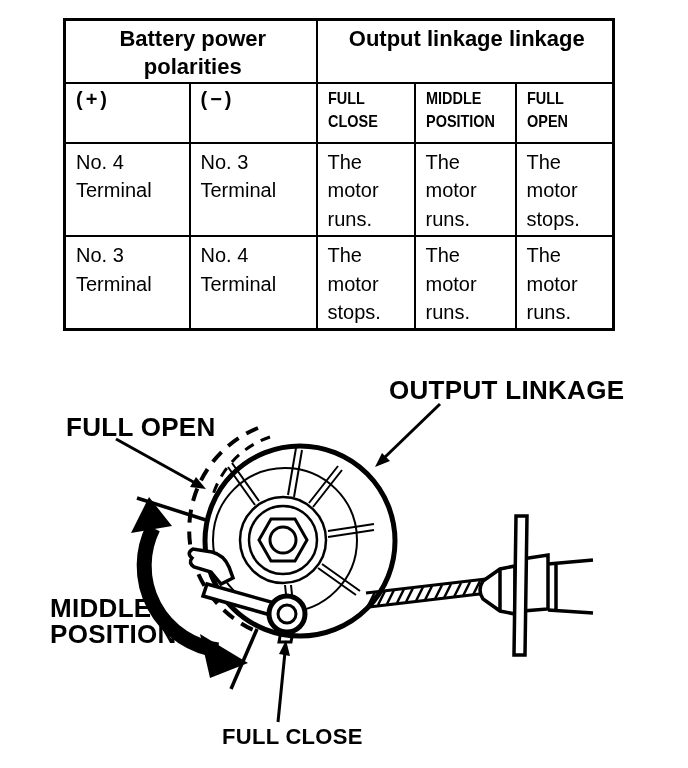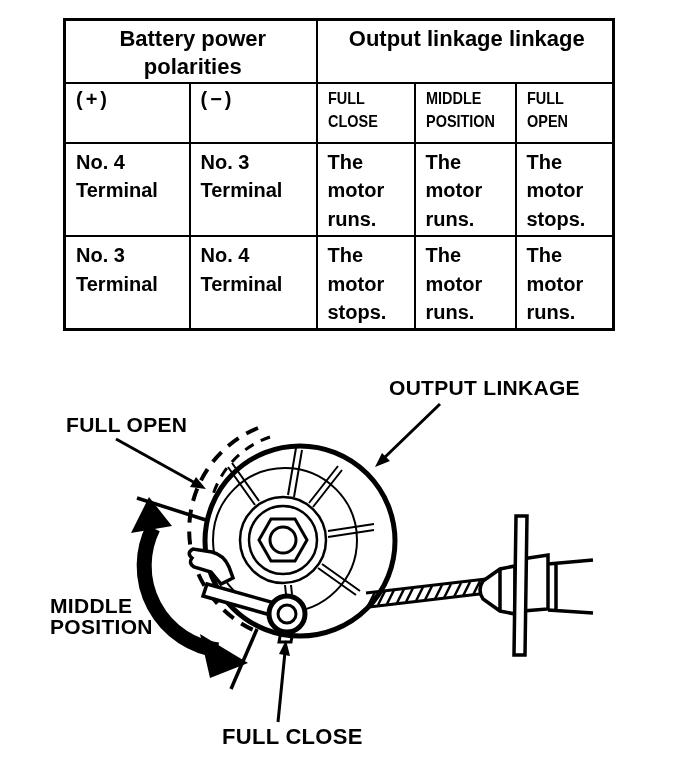--- a/index.html
+++ b/index.html
@@ -20,26 +20,26 @@
   td.grouphead{
     text-align:center;font-size:22px;font-weight:700;line-height:1.25;
     white-space:pre-line;padding-top:8px;
   }
   td.subhead{font-size:20px;font-weight:700;padding-top:8px;}
   td.subhead .cond{
     display:inline-block;font-size:17px;line-height:1.35;white-space:pre-line;
     transform:scaleX(0.85);transform-origin:left top;letter-spacing:0;
   }
   td.polarity{letter-spacing:3px;}
-  td.body{font-size:20px;font-weight:700;line-height:1.42;white-space:pre-line;padding-top:5px;margin-top:32px;}
+  td.body{font-size:20px;font-weight:400;line-height:1.42;white-space:pre-line;padding-top:5px;margin-top:32px;}
   
   .diagram{position:absolute;left:0;top:322px;width:688px;height:446px;}
   .diagram svg{position:absolute;left:0;top:0;}
   .dlabel{
-    position:absolute;font-weight:700;font-size:21px;line-height:1.0;
+    position:absolute;font-weight:700;font-size:26px;line-height:1.0;
     white-space:pre-line;letter-spacing:0.3px;
   }
   .lbl-output{left:389px;top:55px;}
   .lbl-fullopen{left:66px;top:92px;}
   .lbl-middle{left:50px;top:273px;}
   .lbl-fullclose{left:222px;top:404px;font-size:22px;}
 </style>
 </head>
 <body>
 

